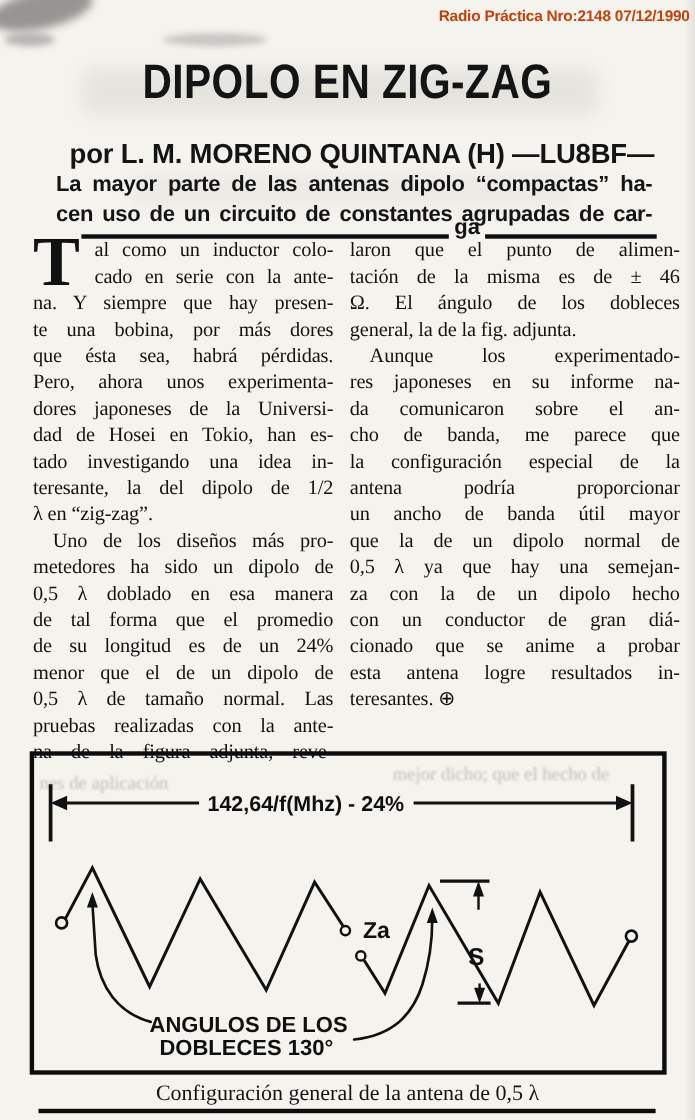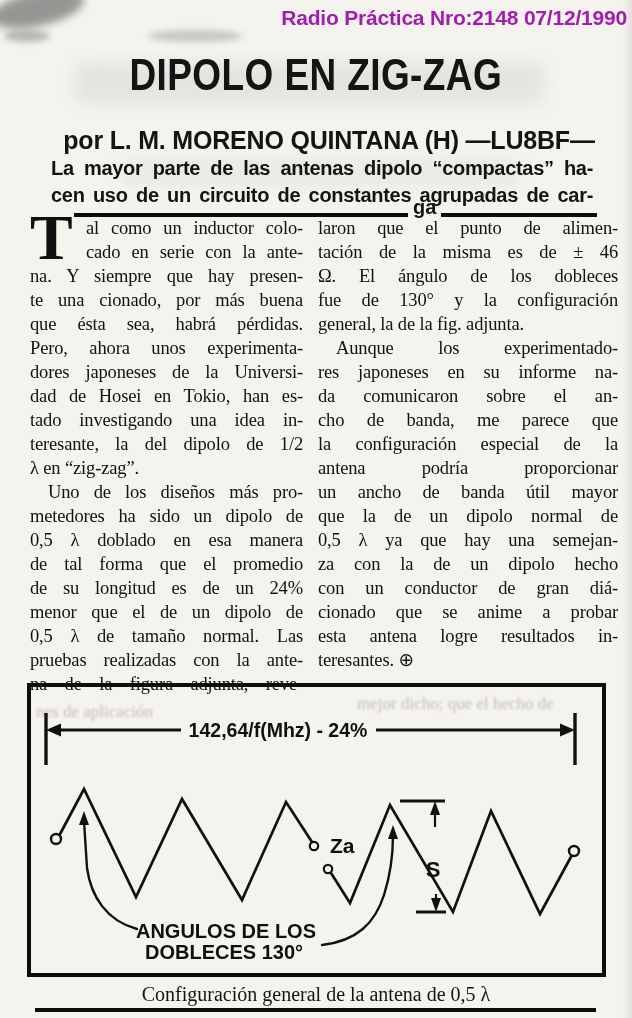--- a/index.html
+++ b/index.html
@@ -11,21 +11,21 @@
   
   .blob { position:absolute; pointer-events:none; }
   #smudge-a { left:-10px; top:-8px; width:95px; height:34px; background:#4a4a4a; border-radius:50%; filter:blur(4px); opacity:.55; transform:rotate(-12deg); }
   #smudge-b { left:4px; top:30px; width:46px; height:12px; background:#7a7a7a; border-radius:50%; filter:blur(3px); opacity:.5; }
   #smudge-c { left:148px; top:30px; width:95px; height:12px; background:#909090; border-radius:50%; filter:blur(3px); opacity:.45; }
   #ghost-title-blob { left:74px; top:62px; width:470px; height:42px; background:#8f8f8f; border-radius:10px; filter:blur(8px); opacity:.15; }
   #ghost-lead-blob { left:120px; top:158px; width:400px; height:30px; background:#9a9a9a; border-radius:10px; filter:blur(8px); opacity:.10; }
   #edge-shade { right:0; top:0; width:10px; height:100%; background:linear-gradient(to right,rgba(0,0,0,0),rgba(0,0,0,.08)); }
 
   
-  #scan-header { position:absolute; top:6px; right:5px; font-size:21px; font-weight:700; letter-spacing:-.2px; color:#a21caf; white-space:nowrap; }
+  #scan-header { position:absolute; top:6px; right:5px; font-size:14px; font-weight:700; letter-spacing:-.2px; color:#c2410c; white-space:nowrap; }
   #page-title { position:absolute; top:50px; left:0; width:100%; text-align:center; font-size:44px; font-weight:700; white-space:nowrap; }
   #page-title span { display:inline-block; transform:scaleX(.84); transform-origin:center; letter-spacing:.5px; }
   #byline { position:absolute; top:126px; left:13px; width:100%; text-align:center; font-size:25px; font-weight:700; letter-spacing:-.2px; white-space:nowrap; }
   #lead { position:absolute; top:140px; left:51px; width:542px; font-size:20px; font-weight:700; line-height:27px; letter-spacing:-.3px;margin-top:15px; }
   #lead .jline { height:27px; }
   #lead-divider { position:absolute; top:197px; left:74px; width:523px; height:20px; display:flex; align-items:flex-end; font-size:20px; font-weight:700; }
   .rule-seg { height:4px; background:#0e0e0e; }
   .rule-left { width:334px; }
   .rule-right { flex:1; }
   #ga-syllable { padding:0 5px; line-height:1; }
@@ -76,21 +76,21 @@
   <div class="rule-seg rule-right"></div>
 </div>
 
 <div id="cols">
   <div id="col-left">
     <span id="drop-cap">T</span>
     <div>
         <div class="jline" style="padding-left: 56px;">al como un inductor colo-</div>
         <div class="jline" style="padding-left: 56px;">cado en serie con la ante-</div>
         <div class="jline">na. Y siempre que hay presen-</div>
-        <div class="jline">te una cionado, por más buena</div>
+        <div class="jline">te una bobina, por más dores</div>
         <div class="jline">que ésta sea, habrá pérdidas.</div>
         <div class="jline">Pero, ahora unos experimenta-</div>
         <div class="jline">dores japoneses de la Universi-</div>
         <div class="jline">dad de Hosei en Tokio, han es-</div>
         <div class="jline">tado investigando una idea in-</div>
         <div class="jline">teresante, la del dipolo de 1/2</div>
         <div class="jline lastline">λ en “zig-zag”.</div>
       </div>
     <div>
         <div class="jline indent">Uno de los diseños más pro-</div>
@@ -102,21 +102,20 @@
         <div class="jline">0,5 λ de tamaño normal. Las</div>
         <div class="jline">pruebas realizadas con la ante-</div>
         <div class="jline">na de la figura adjunta, reve-</div>
       </div>
   </div>
   <div id="col-right">
     <div>
         <div class="jline">laron que el punto de alimen-</div>
         <div class="jline">tación de la misma es de ± 46</div>
         <div class="jline">Ω. El ángulo de los dobleces</div>
-        <div class="jline">fue de 130° y la configuración</div>
         <div class="jline lastline">general, la de la fig. adjunta.</div>
       </div>
     <div>
         <div class="jline indent">Aunque los experimentado-</div>
         <div class="jline">res japoneses en su informe na-</div>
         <div class="jline">da comunicaron sobre el an-</div>
         <div class="jline">cho de banda, me parece que</div>
         <div class="jline">la configuración especial de la</div>
         <div class="jline">antena podría proporcionar</div>
         <div class="jline">un ancho de banda útil mayor</div>

